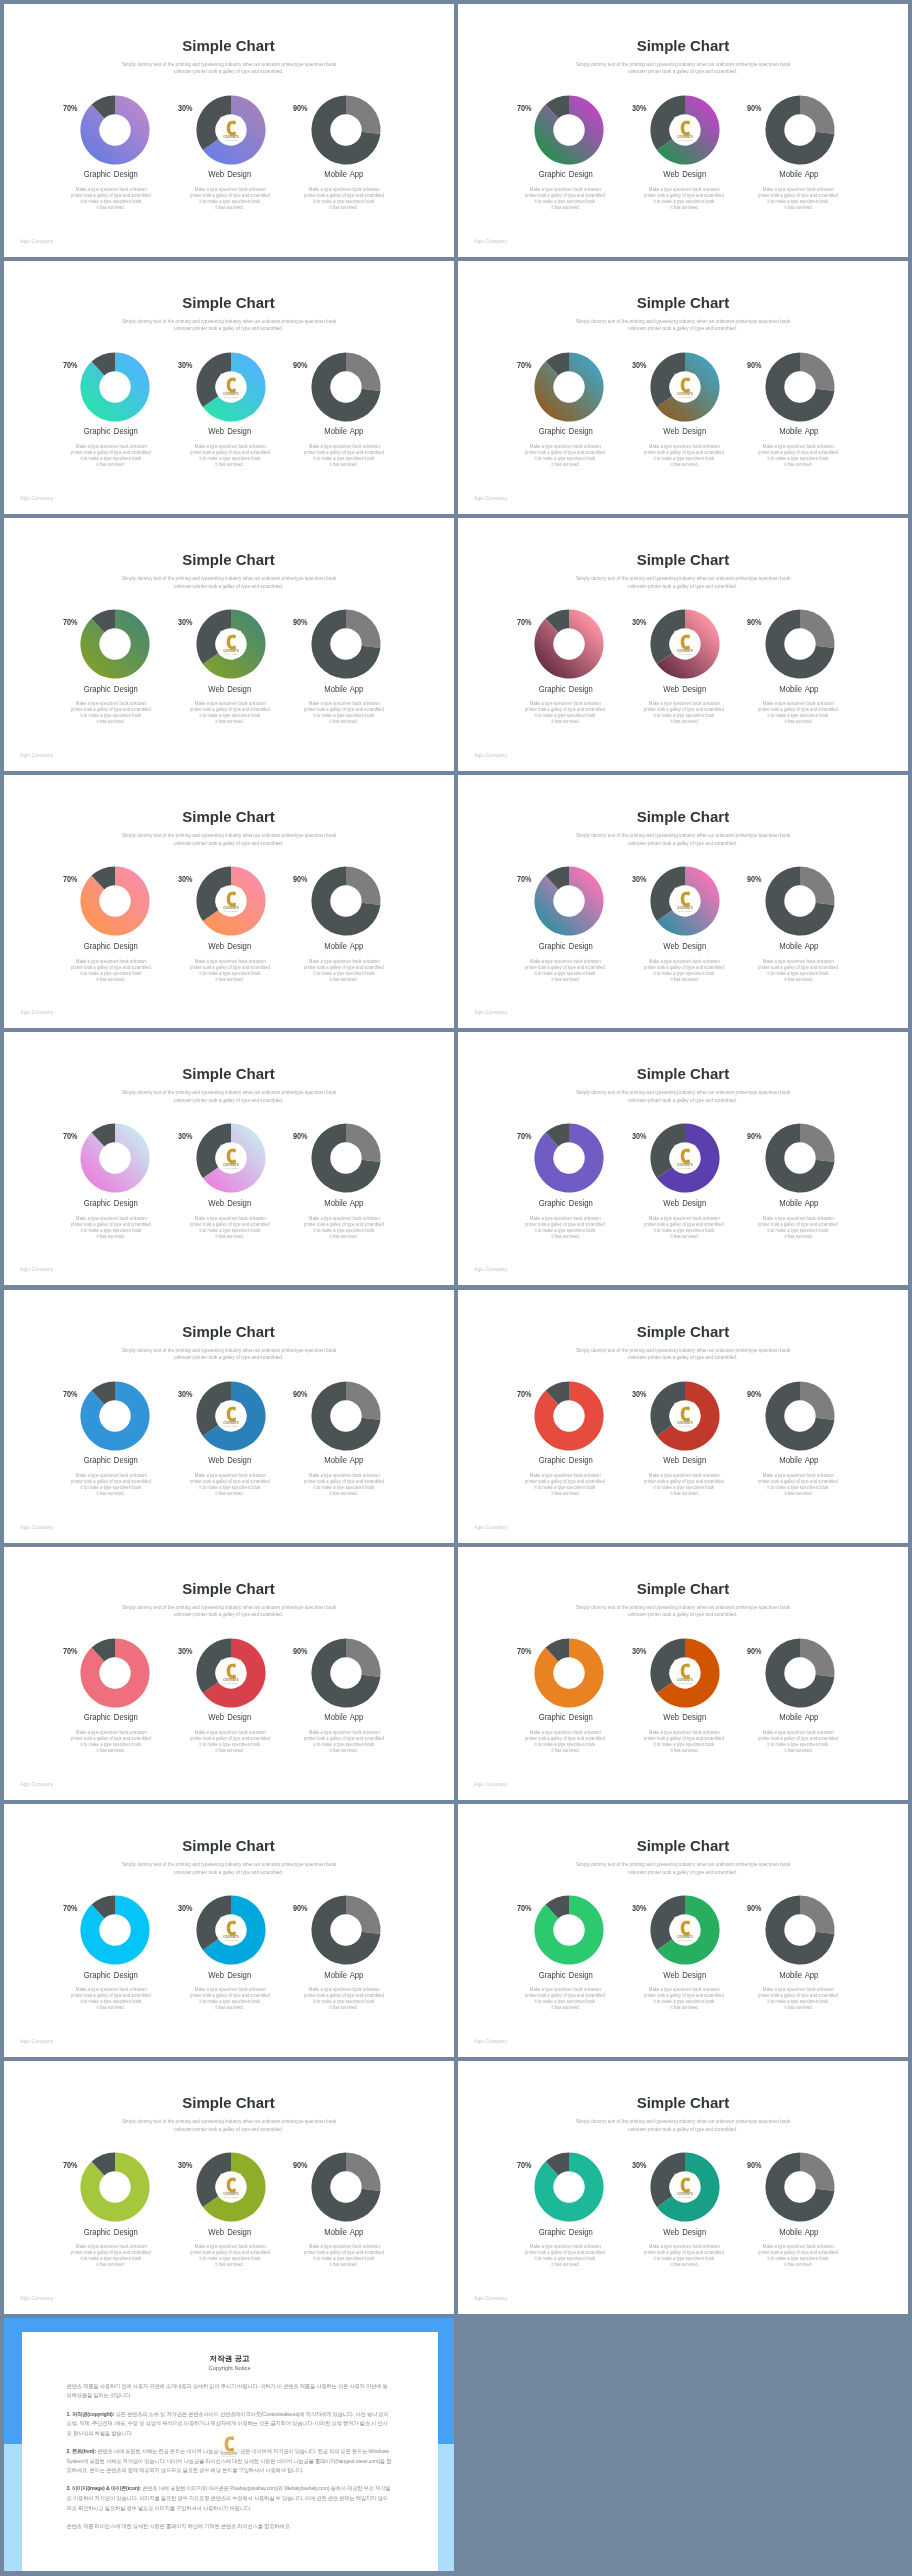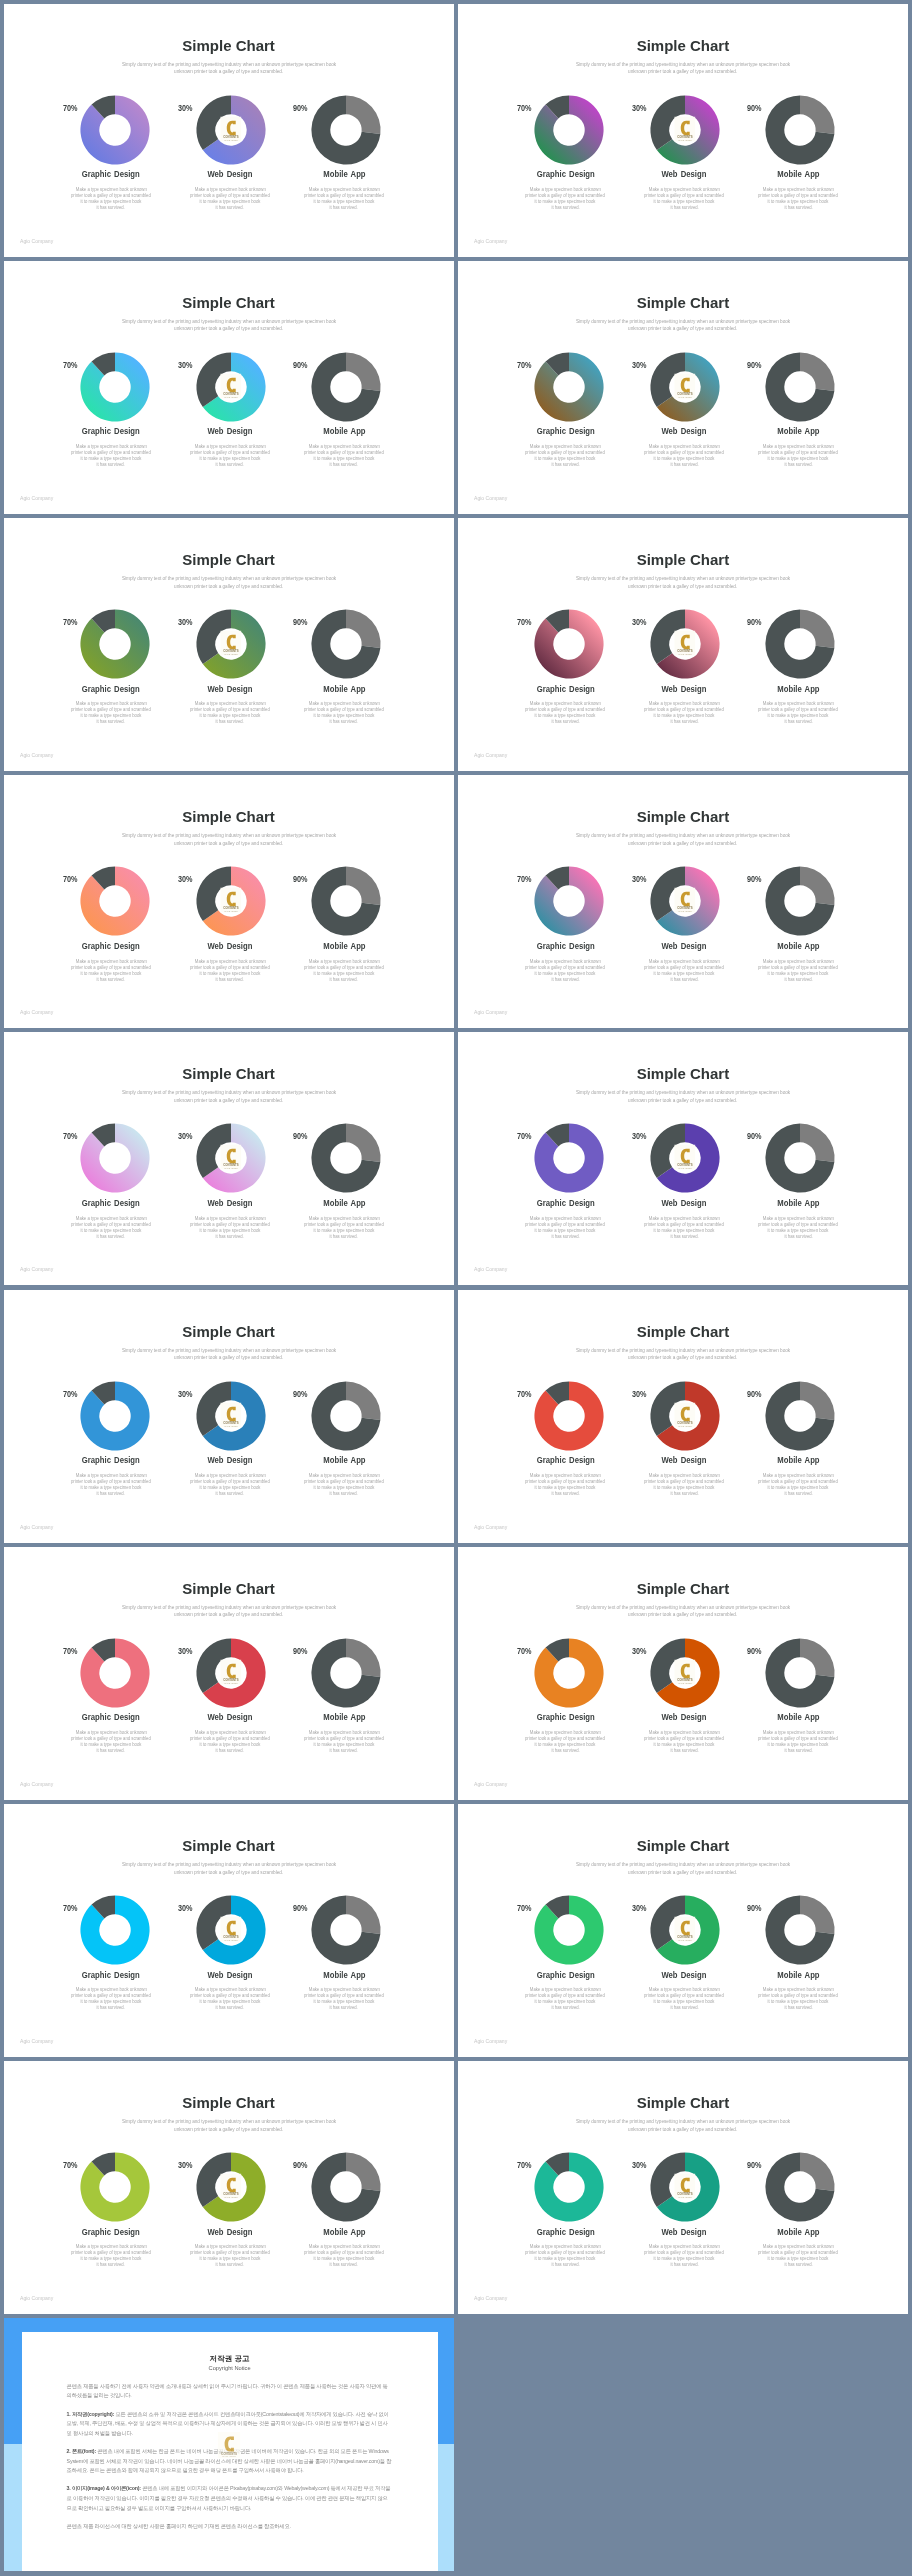--- a/index.html
+++ b/index.html
@@ -13,21 +13,21 @@
 .s-sub{position:absolute;left:0;right:0;top:57px;text-align:center;
   font-size:5.1px;color:#a6a6a6;line-height:7.7px;}
 .s-sub span{display:inline-block;transform:scaleX(.915);transform-origin:center;}
 .s-foot{position:absolute;left:16px;top:234px;font-size:5.6px;color:#c6c6c6;}
 .s-foot span{display:inline-block;transform:scaleX(.905);transform-origin:left center;}
 
 .col{position:absolute;width:157px;text-align:center;top:91px;}
 .col svg.donut{display:block;position:absolute;top:0;left:50%;}
 .pct{position:absolute;font-size:9.7px;font-weight:bold;color:#3b4040;top:99px;line-height:9px;}
 .pct span{display:inline-block;transform:scaleX(.75);transform-origin:left center;}
-.lab{margin-top:5.7px;font-size:8.2px;font-weight:bold;color:#3c4141;line-height:9.3px;word-spacing:1.1px;}
+.lab{margin-top:5.7px;font-size:8.2px;font-weight:normal;color:#3c4141;line-height:9.3px;word-spacing:1.1px;}
 .lab span{display:inline-block;transform:scaleX(.94);transform-origin:center;}
 .bodyt{margin-top:6.4px;font-size:5.3px;color:#a8a8a8;line-height:6px;}
 .bodyt span{display:inline-block;transform:scaleX(.80);transform-origin:center;}
 
 .wm{position:absolute;left:50%;top:34px;transform:translate(-50%,-50%);width:21.5px;height:25px;margin-left:-0.5px;}
 
 .cslide{background:#46a0f5;}
 .cslide .bg-bot{position:absolute;left:0;right:0;top:126px;bottom:0;background:#acdefb;}
 .cslide .card{position:absolute;left:18px;top:13.5px;width:416px;height:275px;background:#ffffff;}
 .c-title{text-align:center;font-size:7.6px;font-weight:bold;color:#2e2e2e;margin-top:23px;line-height:8.6px;}

